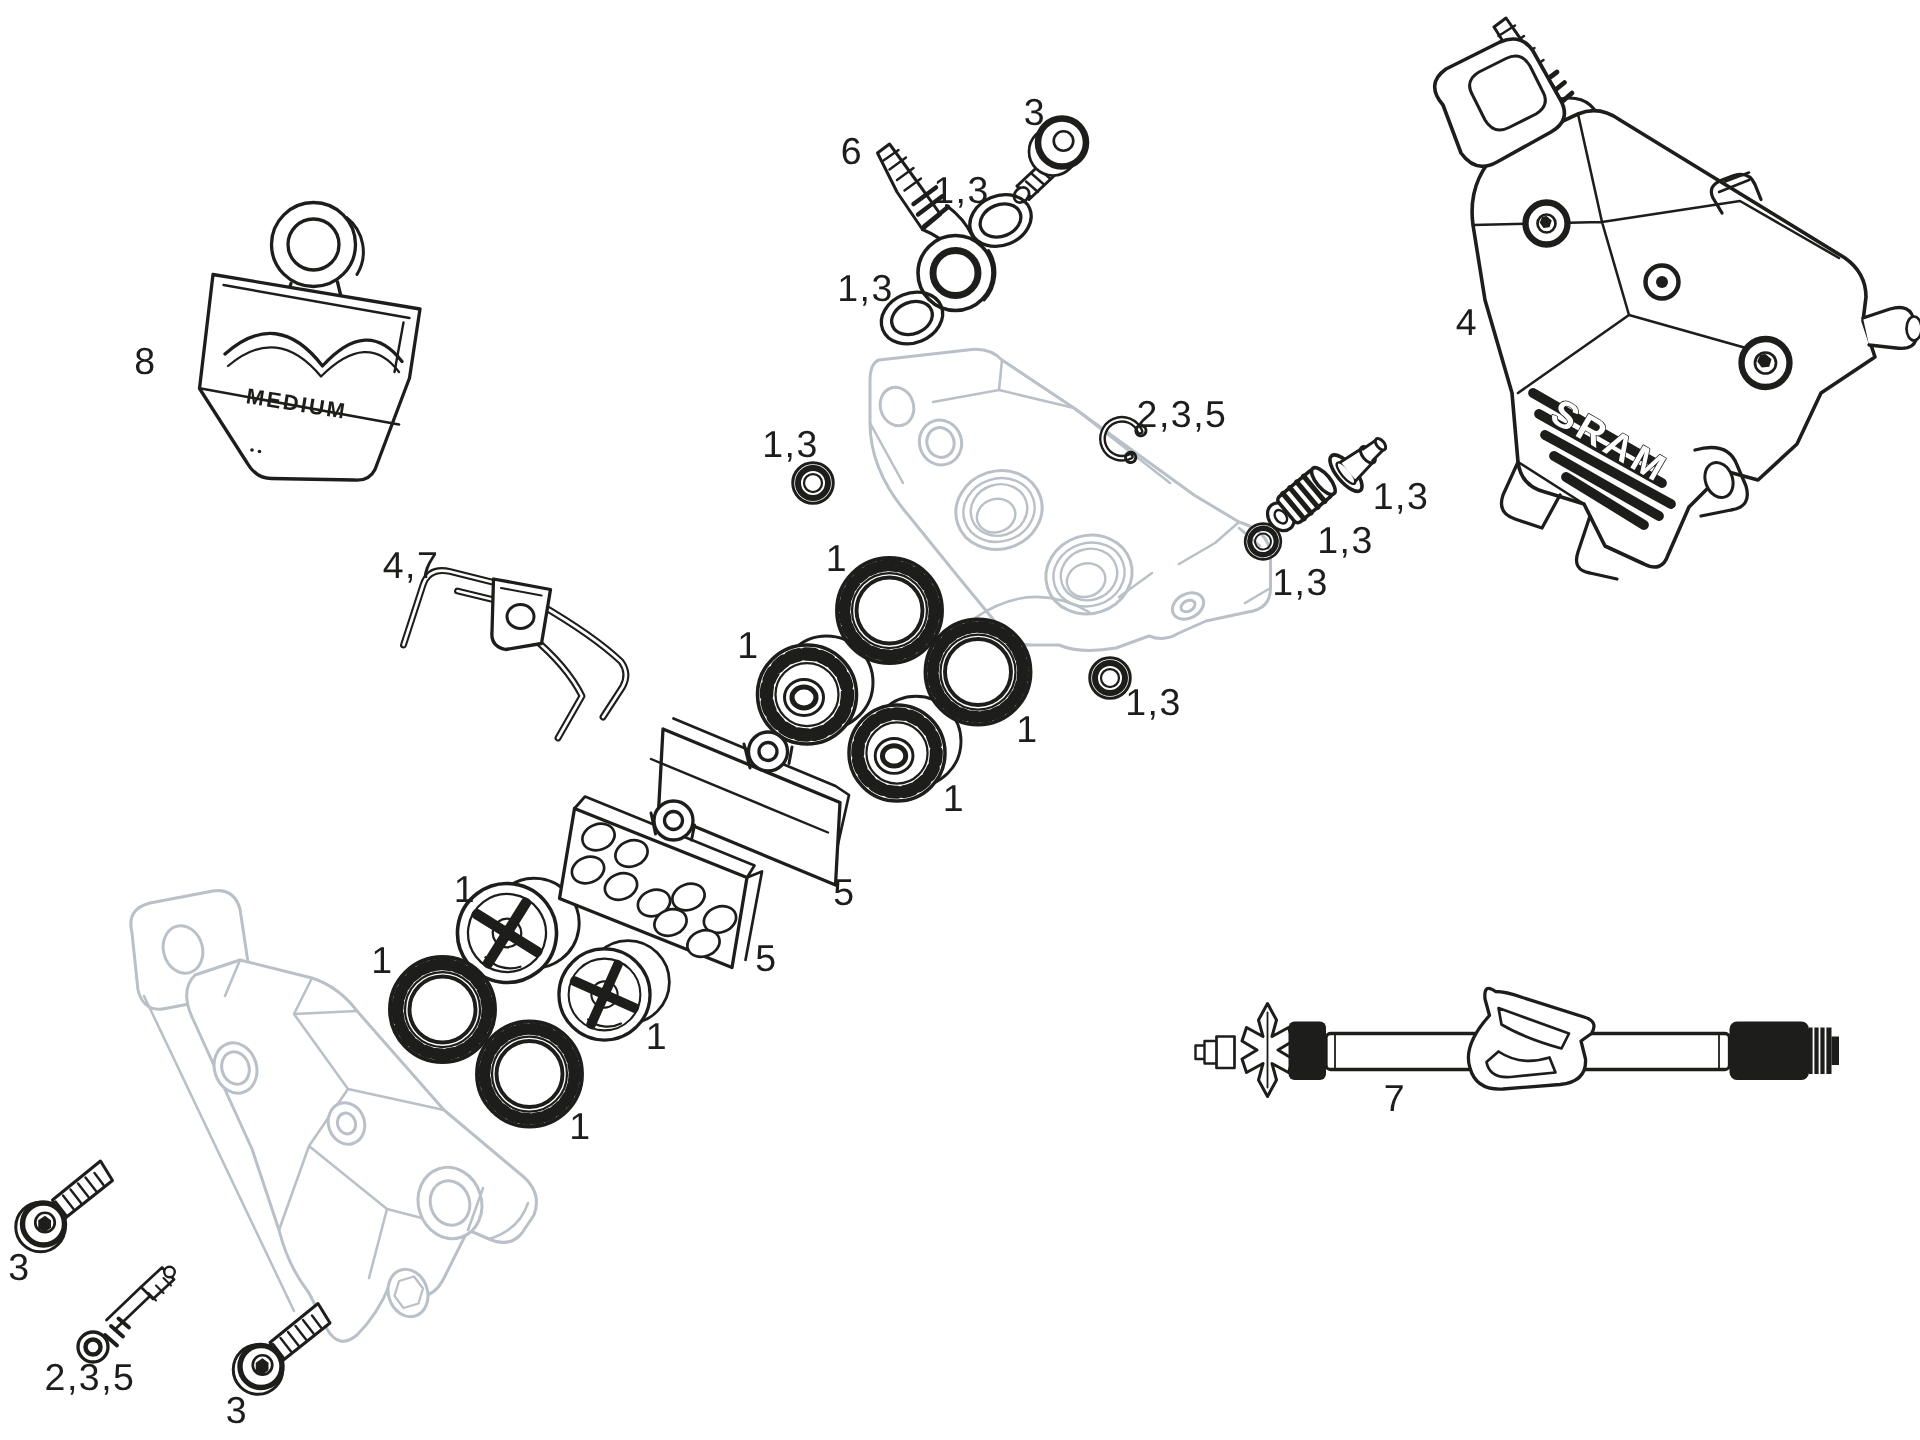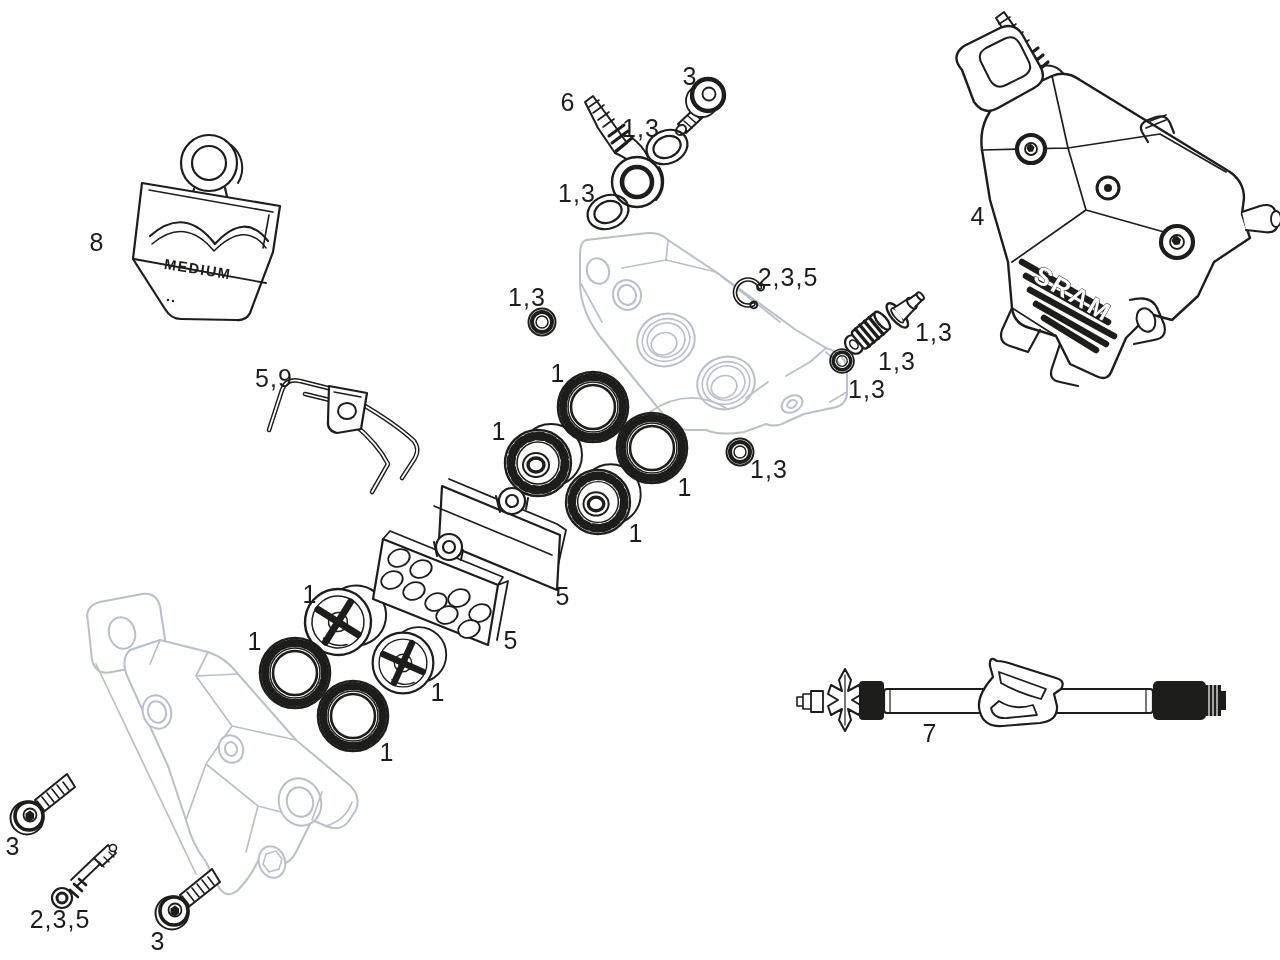--- a/index.html
+++ b/index.html
@@ -300,21 +300,21 @@
       <span class="lbl" style="left: 527px; top: 297px;">1,3</span>
       <span class="lbl" style="left: 788px; top: 277px;">2,3,5</span>
       <span class="lbl" style="left: 934px; top: 332px;">1,3</span>
       <span class="lbl" style="left: 897px; top: 361px;">1,3</span>
       <span class="lbl" style="left: 867px; top: 389px;">1,3</span>
       <span class="lbl" style="left: 558px; top: 373px;">1</span>
       <span class="lbl" style="left: 499px; top: 431px;">1</span>
       <span class="lbl" style="left: 769px; top: 469px;">1,3</span>
       <span class="lbl" style="left: 685px; top: 487px;">1</span>
       <span class="lbl" style="left: 636px; top: 533px;">1</span>
-      <span class="lbl" style="left: 274px; top: 378px;">5,9</span>
+      <span class="lbl" style="left: 274px; top: 378px;">4,7</span>
       <span class="lbl" style="left: 563px; top: 596px;">5</span>
       <span class="lbl" style="left: 511px; top: 640px;">5</span>
       <span class="lbl" style="left: 310px; top: 594px;">1</span>
       <span class="lbl" style="left: 255px; top: 641px;">1</span>
       <span class="lbl" style="left: 438px; top: 692px;">1</span>
       <span class="lbl" style="left: 387px; top: 752px;">1</span>
       <span class="lbl" style="left: 930px; top: 733px;">7</span>
       <span class="lbl" style="left: 13px; top: 846px;">3</span>
       <span class="lbl" style="left: 60px; top: 919px;">2,3,5</span>
       <span class="lbl" style="left: 158px; top: 941px;">3</span>

